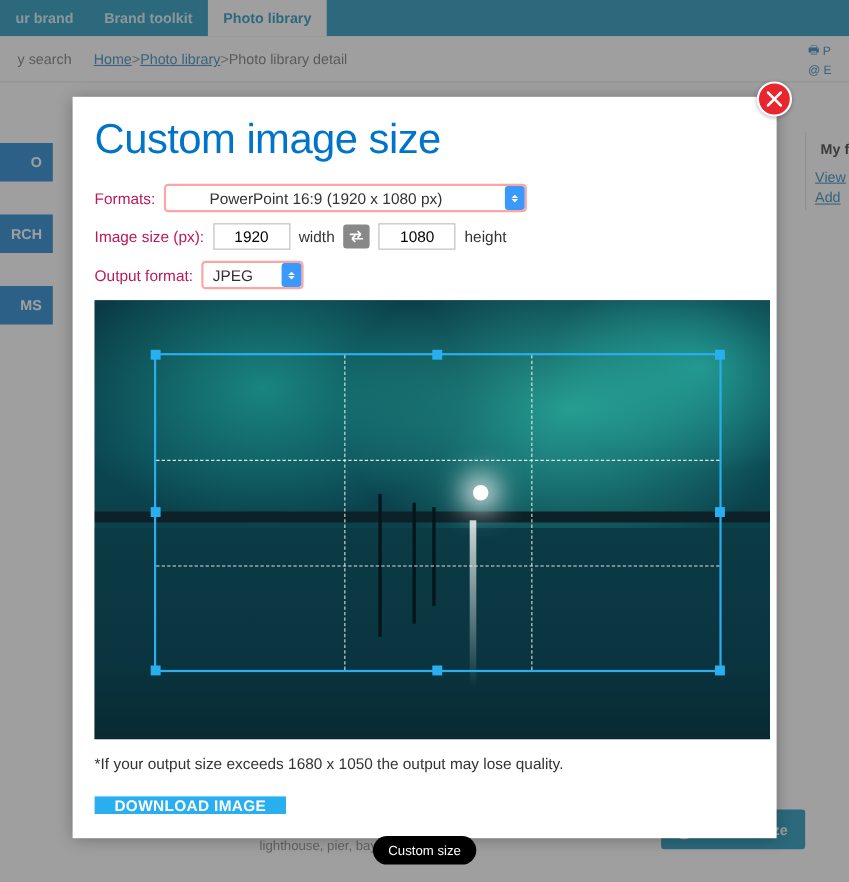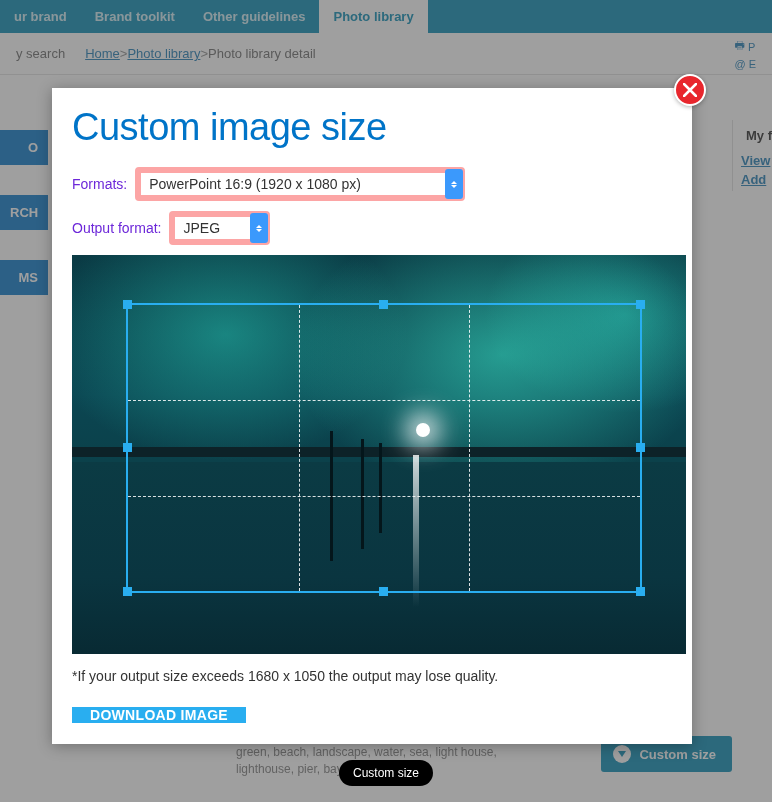--- a/index.html
+++ b/index.html
@@ -18,32 +18,32 @@
 .crumbbar .right { display: flex; flex-direction: column; gap: 2px; font-size: 11px; color: #1978b2; }
 .crumbbar .right div { display: flex; align-items: center; gap: 3px; }
 
 
 .sidebtns { position: absolute; left: 0; top: 130px; display: flex; flex-direction: column; gap: 30px; }
 .sidebtns .btn { background: #0074c8; color: #fff; font-weight: bold; font-size: 13px; padding: 10px 10px; text-align: right; width: 48px; }
 
 
 .rpanel { position: absolute; right: 0; top: 120px; width: 40px; border-left: 1px solid #ddd; padding: 8px 0 0 8px; font-size: 13px; }
 .rpanel .title { font-weight: bold; color: #222; margin-bottom: 10px; text-align: right; }
-.rpanel a { color: #1978b2; display: block; margin-bottom: 4px; font-weight: bold; }
+.rpanel a { color: #1978b2; display: block; margin-bottom: 4px; }
 
 
 .overlay { position: absolute; inset: 0; background: rgba(80,80,80,0.55); }
 
 
-.modal { position: absolute; left: 52px; top: 88px; width: 640px; background: #fff; box-shadow: 0 2px 14px rgba(0,0,0,0.3); padding: 18px 20px 20px 20px; }
+.modal { position: absolute; left: 66px; top: 88px; width: 640px; background: #fff; box-shadow: 0 2px 14px rgba(0,0,0,0.3); padding: 18px 20px 20px 20px; }
 .modal h1 { color: #0074c8; font-size: 38px; font-weight: 300; letter-spacing: -0.5px; margin-bottom: 18px; }
 .frow { display: flex; align-items: center; gap: 8px; margin-bottom: 10px; font-size: 14px; color: #333; }
-.frow label { color: #6d28d9; }
+.frow label { color: #be185d; }
 .select-wrap { position: relative; display: inline-block; }
-.select-input { border: 6px solid #fca5a5; border-radius: 4px; padding: 3px 44px 3px 8px; font-size: 14px; background: #fff; }
+.select-input { border: 2px solid #fca5a5; border-radius: 4px; padding: 3px 44px 3px 8px; font-size: 14px; background: #fff; text-align: center; }
 .select-caret { position: absolute; right: 2px; top: 2px; bottom: 2px; width: 18px; background: #3b99fc; border-radius: 3px; display: flex; flex-direction: column; align-items: center; justify-content: center; }
 .select-caret::before { content: ""; border-left: 3px solid transparent; border-right: 3px solid transparent; border-bottom: 3px solid #fff; margin-bottom: 1px; }
 .select-caret::after { content: ""; border-left: 3px solid transparent; border-right: 3px solid transparent; border-top: 3px solid #fff; }
 .txtinput { border: 1px solid #bbb; padding: 3px 6px; font-size: 14px; width: 70px; text-align: center; }
 .swap { width: 24px; height: 22px; background: #888; border-radius: 3px; display: inline-flex; align-items: center; justify-content: center; color: #fff; font-size: 12px; }
 
 
 .preview { position: relative; width: 614px; height: 399px; background: #062632; margin: 4px 0 14px 0; overflow: hidden; }
 .preview .sky { position: absolute; inset: 0; background:
   radial-gradient(ellipse 300px 200px at 70% 25%, rgba(60,230,200,0.55), transparent 70%),
@@ -90,21 +90,20 @@
 .customsize .ico { width: 18px; height: 18px; background: #fff; border-radius: 50%; display: inline-flex; align-items: center; justify-content: center; }
 .customsize .ico::after { content: ""; width: 0; height: 0; border-left: 4px solid transparent; border-right: 4px solid transparent; border-top: 6px solid #0088b2; }
 .tags { position: absolute; left: 236px; bottom: 24px; font-size: 12px; color: #777; width: 310px; line-height: 1.4; }
 </style>
 </head>
 <body>
 
 <div class="topnav">
   <div class="tab">ur brand</div>
   <div class="tab">Brand toolkit</div>
-  <div class="tab">Other guidelines</div>
   <div class="tab active">Photo library</div>
 </div>
 
 <div class="crumbbar">
   <div class="left">
     <span>y search</span>
     <span style="width:20px"></span>
     <a href="#">Home</a>
     <span class="sep">&gt;</span>
     <a href="#">Photo library</a>
@@ -153,20 +152,32 @@
   <h1>Custom image size</h1>
 
   <div class="frow">
     <label>Formats:</label>
     <span class="select-wrap">
       <span class="select-input" style="width:330px; display:inline-block;">PowerPoint 16:9 (1920 x 1080 px)</span>
       <span class="select-caret"></span>
     </span>
   </div>
 
+  <div class="frow">
+    <label>Image size (px):</label>
+    <input class="txtinput" value="1920" style="">
+    <span>width</span>
+    <span class="swap">
+      <svg width="14" height="12" viewBox="0 0 14 12">
+          <path d="M1 4 H11 M11 4 L8 1 M11 4 L8 7 M13 8 H3 M3 8 L6 5 M3 8 L6 11" stroke="#fff" stroke-width="1.5" fill="none"></path>
+        </svg>
+    </span>
+    <input class="txtinput" value="1080" style="">
+    <span>height</span>
+  </div>
 
   <div class="frow">
     <label>Output format:</label>
     <span class="select-wrap">
       <span class="select-input" style="display:inline-block;">JPEG</span>
       <span class="select-caret"></span>
     </span>
   </div>
 
   

